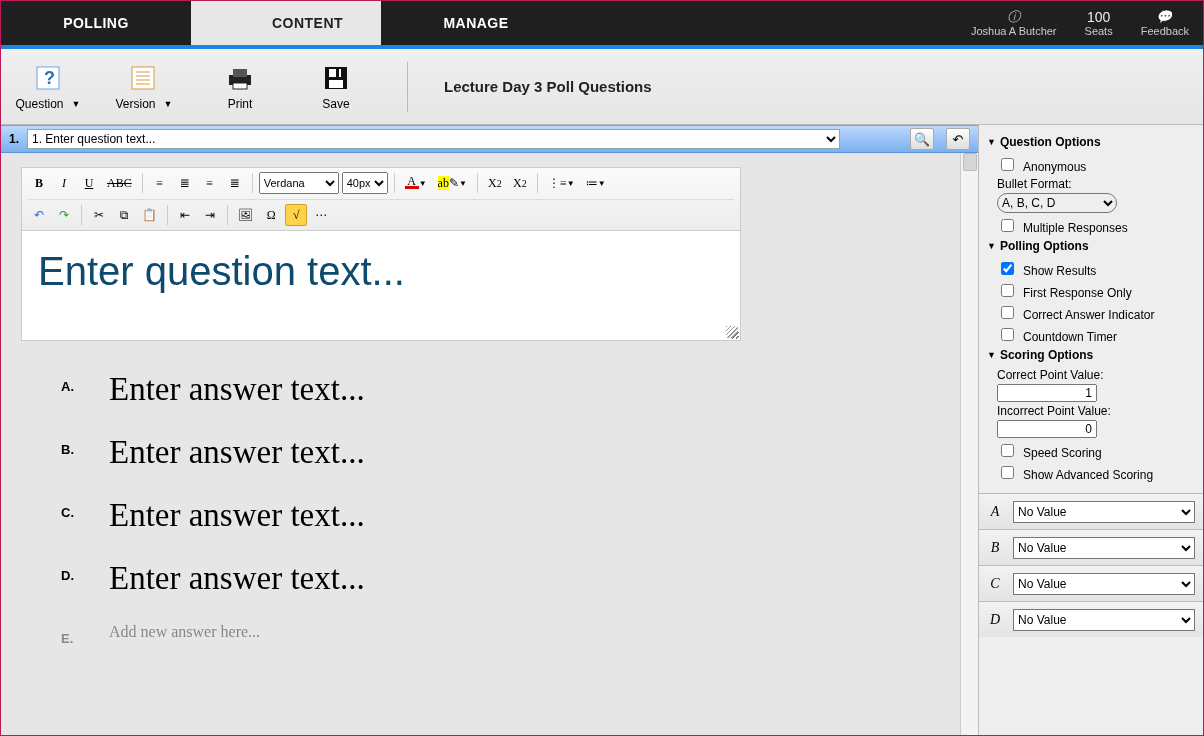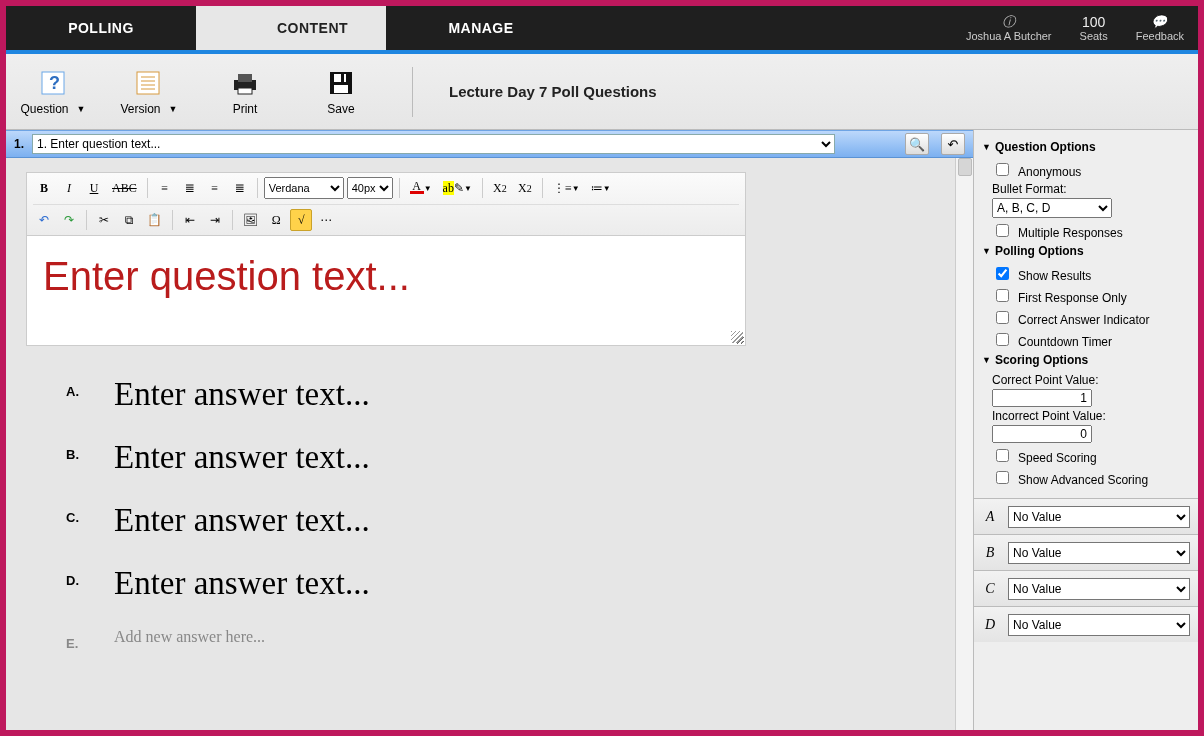--- a/index.html
+++ b/index.html
@@ -1,17 +1,17 @@
 <!DOCTYPE html>
 <html><head>
 <meta charset="utf-8">
 <style>
   * { box-sizing: border-box; }
   html, body { margin:0; padding:0; font-family: "Segoe UI", Arial, sans-serif; font-size:13px; background:#fff; }
-  .app { width:1204px; height:736px; display:flex; flex-direction:column; border:6px solid #be185d; overflow:hidden; }
+  .app { width:1204px; height:736px; display:flex; flex-direction:column; border:1px solid #be185d; overflow:hidden; }
 
   
   .topnav { height:44px; background:#1f1f1f; color:#fff; display:flex; align-items:stretch; }
   .topnav .tab { width:190px; display:flex; align-items:center; justify-content:center; font-size:14px; font-weight:600; letter-spacing:.5px; cursor:pointer; }
   .topnav .tab.active { background:#e7e7e7; color:#222;padding-left:43px; }
   .topnav .spacer { flex:1; }
   .topnav .acct { display:flex; align-items:center; padding:0 14px; flex-direction:column; justify-content:center; font-size:11px; color:#ccc; border-left:0px solid #444; cursor:pointer; }
   .topnav .acct .ico { font-size:13px; line-height:1; color:#bbb; margin-bottom:2px; font-style:italic; }
   .topnav .acct .big { font-size:14px; color:#eee; }
 
@@ -44,38 +44,38 @@
   .scrollgutter .thumb { position:absolute; top:0; left:2px; width:14px; height:18px; background:#d6d6d6; border:1px solid #bbb; border-radius:2px;}
 
   .toolbar { background:linear-gradient(#fbfbfb,#ececec); border:1px solid #ccc; padding:4px 6px; display:flex; flex-wrap:wrap; gap:3px 3px; align-items:center; width:720px;}
   .toolbar .tb { min-width:22px; height:22px; display:flex; align-items:center; justify-content:center; border:1px solid transparent; border-radius:2px; font-size:12px; font-family:"Times New Roman",serif; cursor:pointer; padding:0 3px;}
   .toolbar .sep { width:1px; height:20px; background:#ccc; margin:0 3px;}
   .toolbar select { height:22px; font-size:11px;}
   .toolbar .row2 { width:100%; display:flex; gap:3px; align-items:center; margin-top:2px; padding-top:4px; border-top:1px solid #ddd;}
   .toolbar .swatch-a { display:flex; flex-direction:column; align-items:center; line-height:.8;}
   .toolbar .swatch-a .bar { width:14px; height:3px;}
 
-  .qtextbox { width:720px; min-height:110px; background:#fff; border:1px solid #ccc; border-top:none; padding:18px 16px 10px 16px; font-family:Verdana,sans-serif; font-size:40px; color:#b91c1c; resize:vertical; overflow:auto; position:relative;}
+  .qtextbox { width:720px; min-height:110px; background:#fff; border:1px solid #ccc; border-top:none; padding:18px 16px 10px 16px; font-family:Verdana,sans-serif; font-size:40px; color:#0c4a6e; resize:vertical; overflow:auto; position:relative;}
   .qtextbox .resize { position:absolute; right:2px; bottom:2px; width:12px; height:12px; background:repeating-linear-gradient(135deg,#999 0 1px,transparent 1px 3px);}
 
   .answers { margin-top:30px; }
   .ans { display:flex; align-items:flex-start; gap:28px; margin:0 0 26px 40px;}
   .ans .lab { font-weight:700; font-size:13px; width:20px; padding-top:8px;}
   .ans .txt { font-family:Liberation Serif, serif; font-size:33px; color:#000;}
   .ans.new .lab { color:#888; font-weight:600;}
   .ans.new .txt { font-size:16px; color:#888;}
 
   
   .panel-sec { padding:6px 8px 8px 8px; }
   .panel-sec h4 { margin:4px 0 6px 0; font-size:12px; font-weight:700; display:flex; align-items:center; gap:4px;}
   .panel-sec h4 .tri { font-size:9px;}
   .panel-sec label.row { display:flex; align-items:flex-end; gap:6px; margin:3px 0 3px 10px; font-size:12px; cursor:pointer;}
   .panel-sec .sub { margin:2px 0 2px 10px; }
   .panel-sec select, .panel-sec input[type=text] { font-size:12px;}
-  .panel-sec select { width:120px; height:20px;}
+  .panel-sec select { width:120px; height:20px;border-radius:10px;}
   .panel-sec input[type=text] { width:100px; height:18px; text-align:right; padding:0 3px;}
 
   .valrow { height:36px; border-top:1px solid #bbb; background:linear-gradient(#f2f2f2,#e4e4e4); display:flex; align-items:center; padding:0 8px; gap:10px;}
   .valrow .badge { width:16px; text-align:center; font-style:italic; font-family:"Times New Roman",serif; font-size:14px;}
   .valrow select { flex:1; height:22px; font-size:12px; background:#fff;}
 
 </style>
 </head>
 <body>
 
@@ -144,21 +144,21 @@
         <svg width="26" height="26">
             <rect x="2" y="2" width="22" height="22" fill="#111"></rect>
             <rect x="6" y="4" width="12" height="8" fill="#fff"></rect>
             <rect x="13" y="4" width="3" height="8" fill="#111"></rect>
             <rect x="6" y="15" width="14" height="8" fill="#fff"></rect>
           </svg>
       </div>
       <span>Save</span>
     </div>
     <div class="divider"></div>
-    <div class="title">Lecture Day 7 Poll Questions</div>
+    <div class="title">Lecture Day 3 Poll Questions</div>
   </div>
 
   <div class="body">
     <div class="left">
 
       <div class="qbar">
         <span class="num">1.</span>
         <select>
           <option>1. Enter question text...</option>
         </select>

